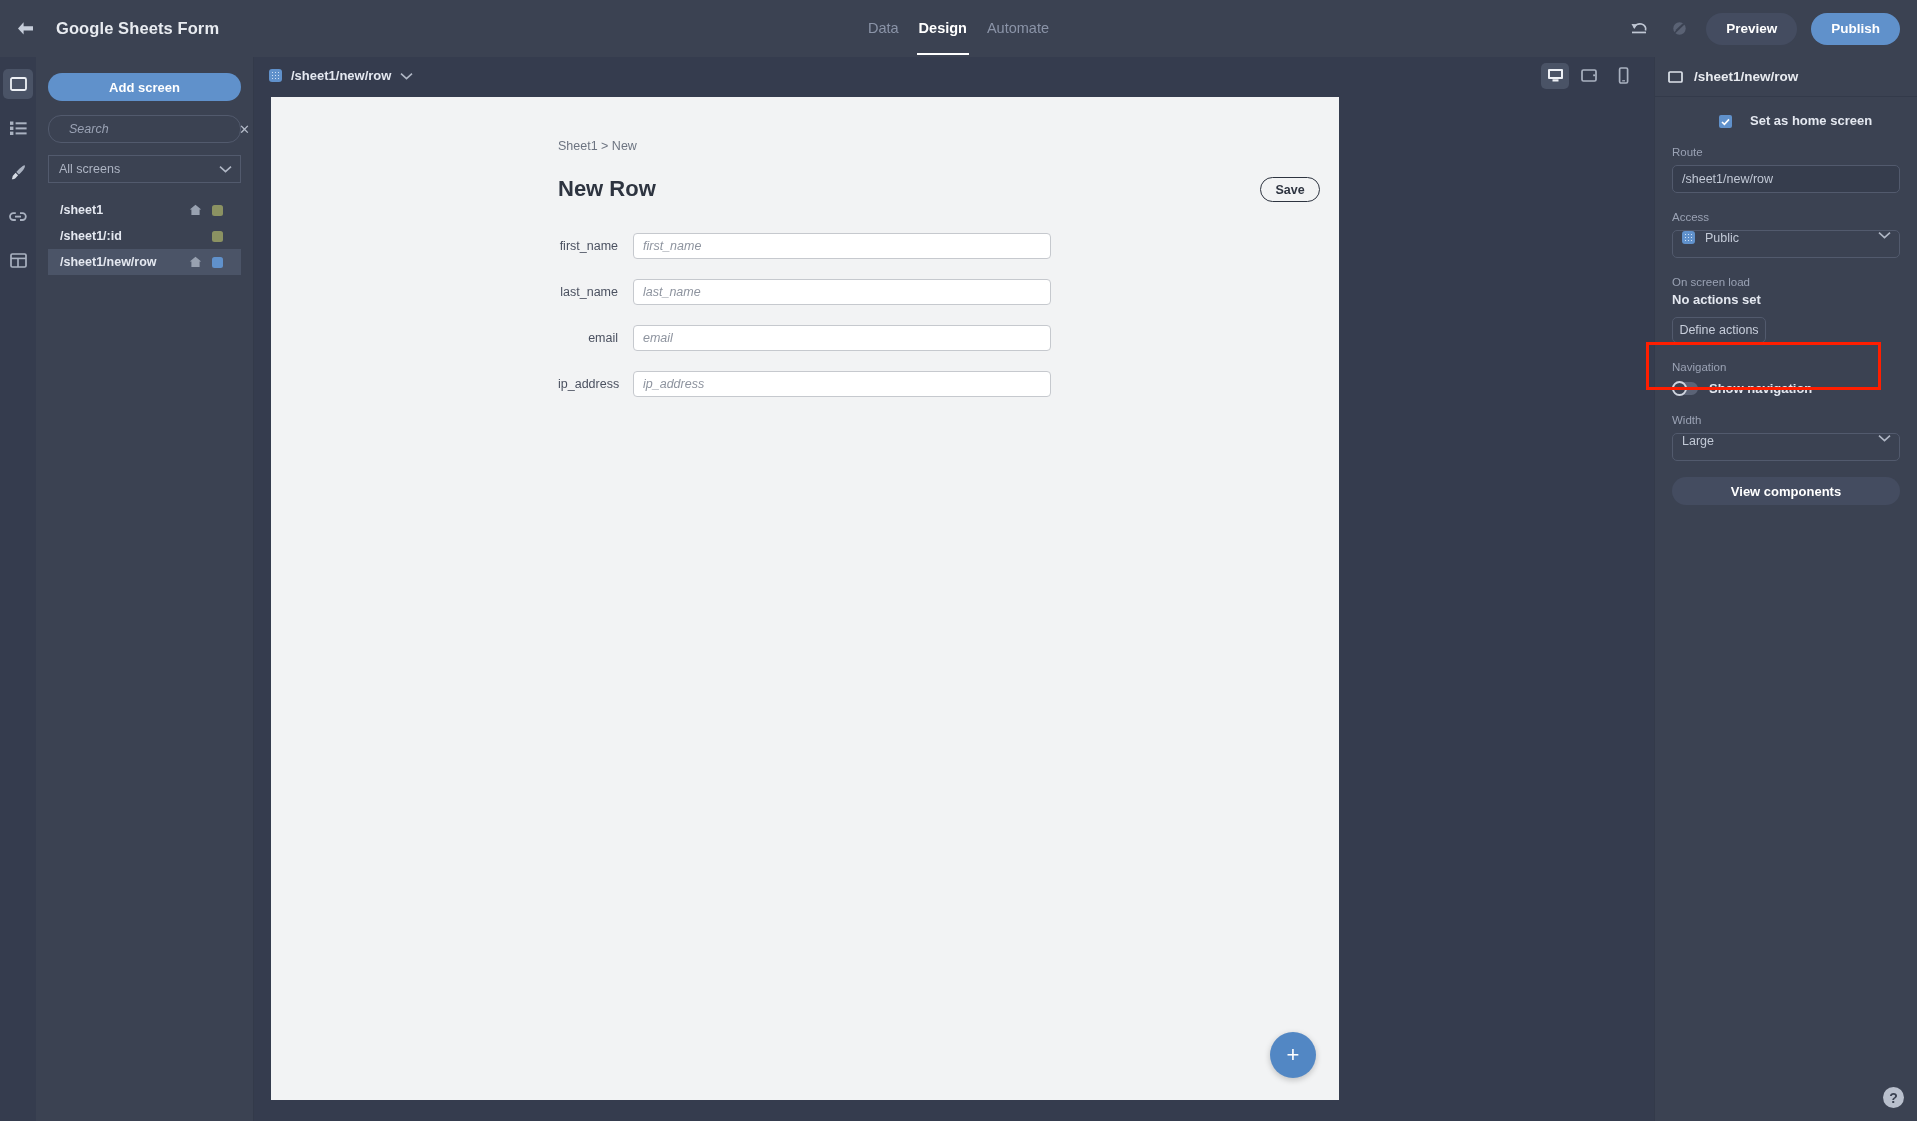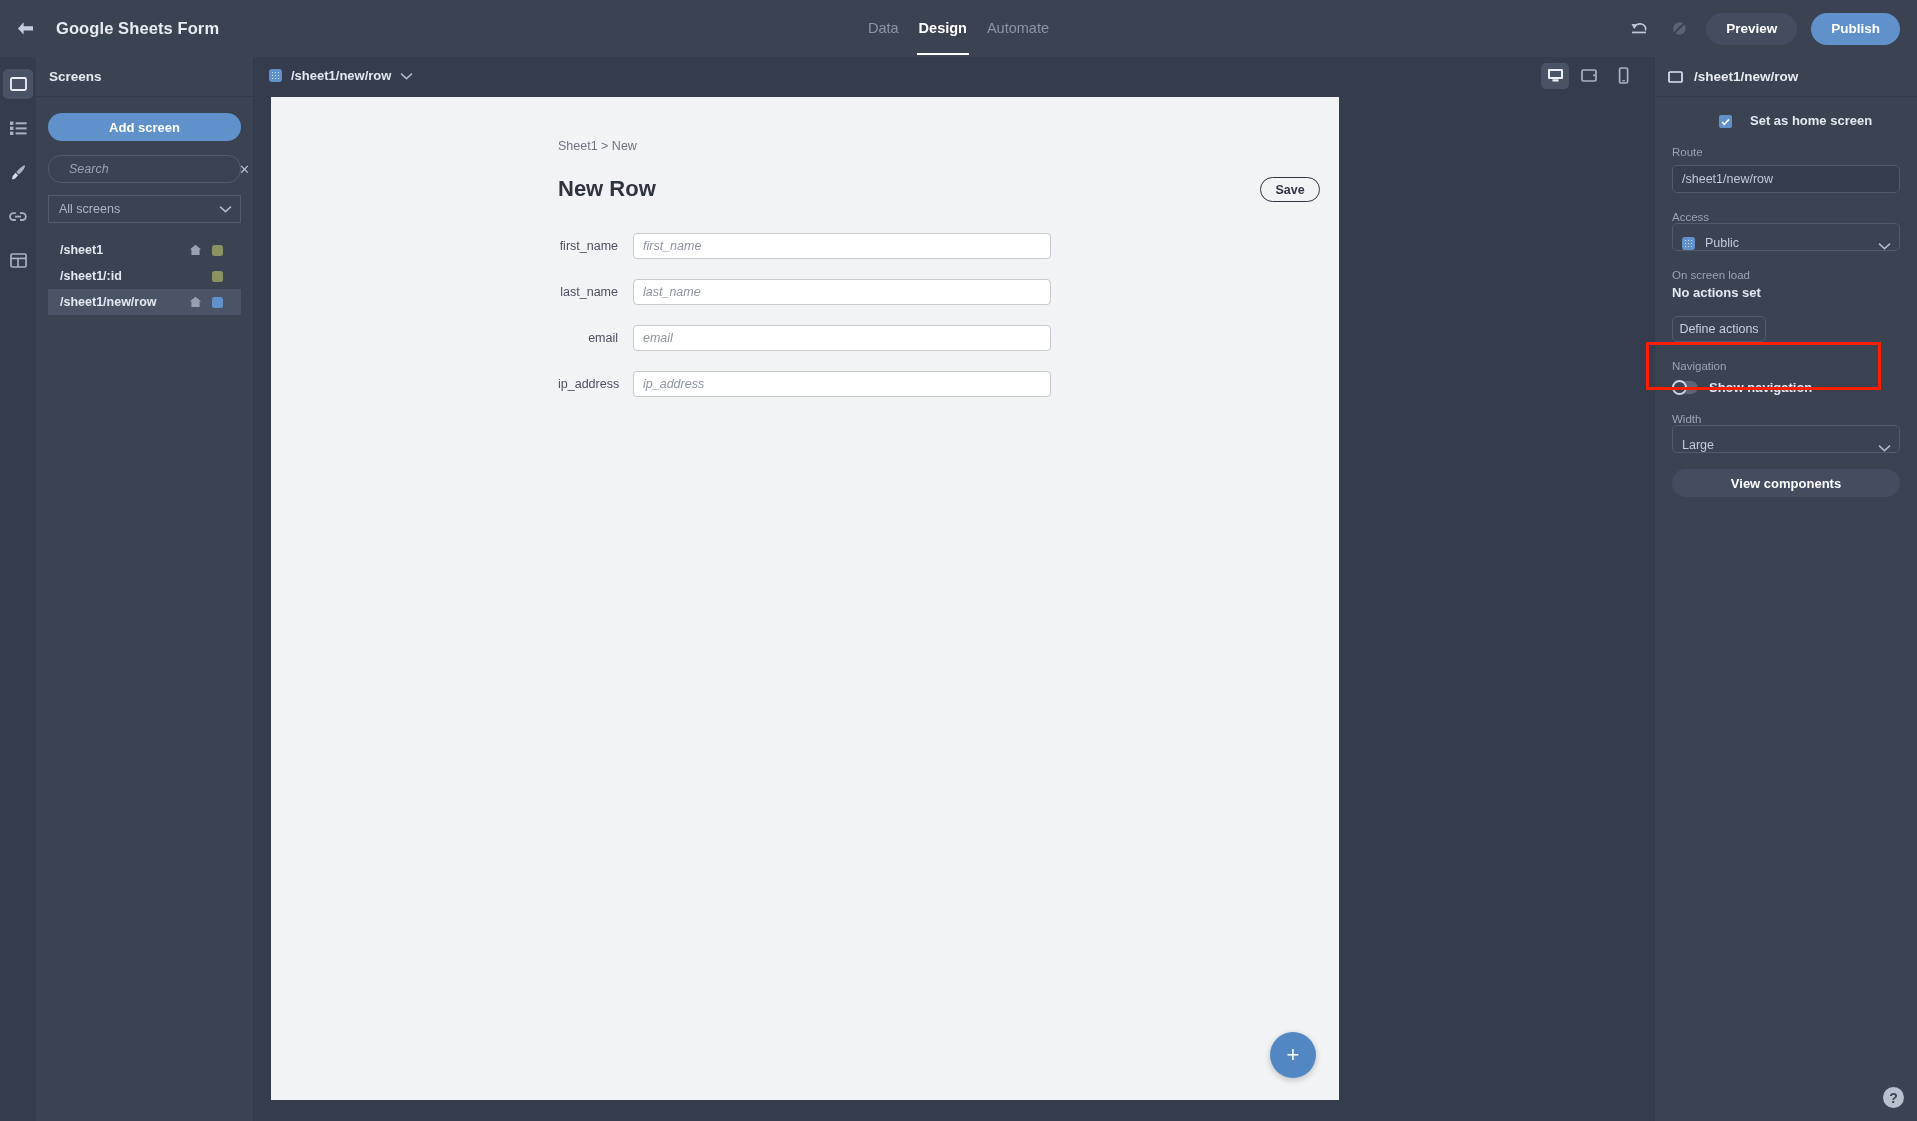--- a/index.html
+++ b/index.html
@@ -217,29 +217,29 @@
   .chk-row .txt { color: #e4e8f0; font-size: 13px; font-weight: bold; }
   .rp-label { color: #9aa2b4; font-size: 11.5px; margin-top: 18px; }
   .rp-field {
     margin-top: 7px; height: 28px;
     border: 1px solid #525a6d; border-radius: 5px;
     background: #363d4d;
     display: flex; align-items: center; padding: 0 9px;
     color: #c2c9d6; font-size: 12.5px;
   }
   .rp-select {
-    height: 28px;
+    margin-top: 7px; height: 28px;
     border: 1px solid #525a6d; border-radius: 5px;
-    display: flex; align-items: flex-end; gap: 10px;
+    display: flex; align-items: flex-start; gap: 10px;
     padding: 0 8px 0 9px; cursor: pointer;
   }
   .rp-select .val { color: #c2c9d6; font-size: 12.5px; flex: 1; }
   .rp-strong { color: #e4e8f0; font-size: 13px; font-weight: bold; margin-top: 4px; }
   .rp-btn-outline {
-    margin-top: 16px; height: 26px; width: 94px;
+    margin-top: 10px; height: 26px; width: 94px;
     border: 1px solid #525a6d; border-radius: 5px;
     display: flex; align-items: center; justify-content: center;
     color: #c8cedb; font-size: 12.5px; cursor: pointer;
   }
   .nav-highlight {
     position: absolute; left: -9px; top: 245px;
     width: 235px; height: 48px;
     border: 3px solid #ff1e00; pointer-events: none;
   }
   .toggle-row { display: flex; align-items: center; gap: 11px; margin-top: 8px; }
@@ -337,21 +337,20 @@
   <div class="rail-item">
     <svg width="17" height="15" viewBox="0 0 17 15">
       <rect x="1" y="1" width="15" height="13" rx="1.3" fill="none" stroke="#aab2c1" stroke-width="1.7"></rect>
       <rect x="1" y="4.6" width="15" height="1.6" fill="#aab2c1"></rect>
       <rect x="7.2" y="5.5" width="1.6" height="8.5" fill="#aab2c1"></rect>
     </svg>
   </div>
 </div>
 
 <div class="screens-panel">
-  <div class="screens-head">Screens</div>
   <div class="screens-body">
     <div class="add-screen">Add screen</div>
 
     <div class="search-wrap">
       <svg width="13" height="13" viewBox="0 0 13 13">
         <circle cx="5.4" cy="5.4" r="4.1" fill="none" stroke="#aab2c1" stroke-width="1.5"></circle>
         <path d="M8.6 8.6 L12 12" stroke="#aab2c1" stroke-width="1.7"></path>
       </svg>
       <input class="search-input" type="text" placeholder="Search" style="">
       <span class="clear-x">✕</span>

